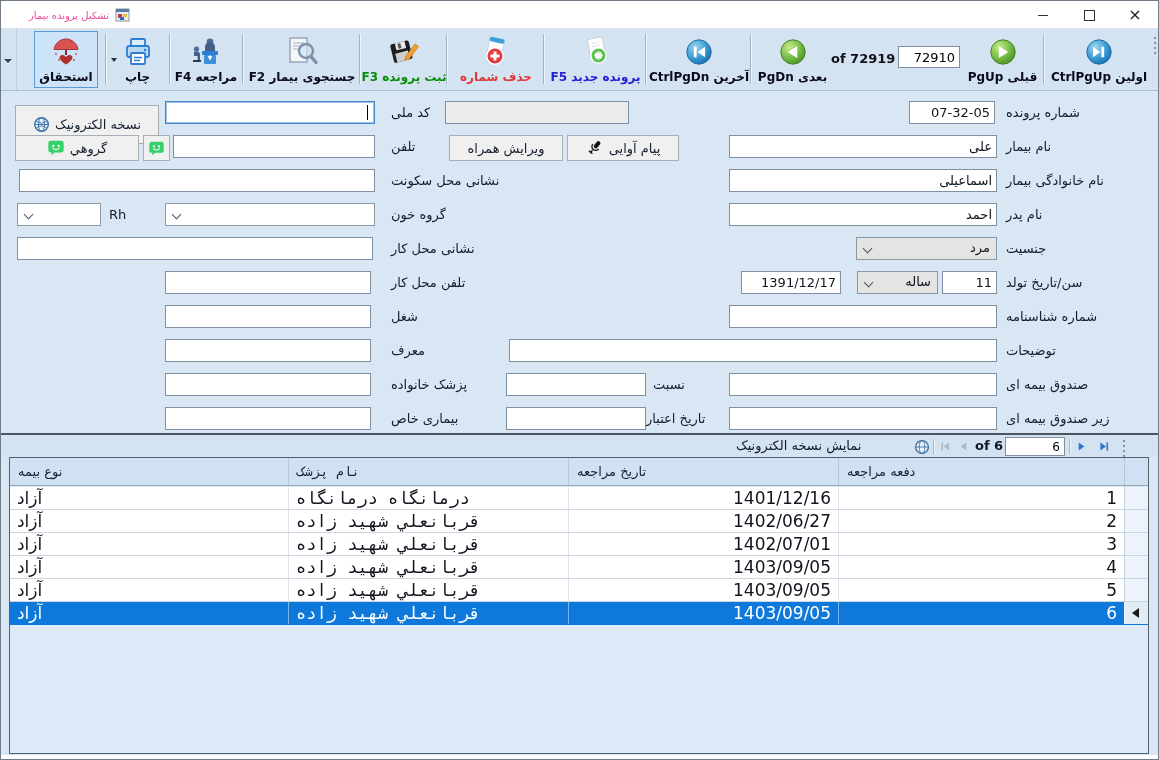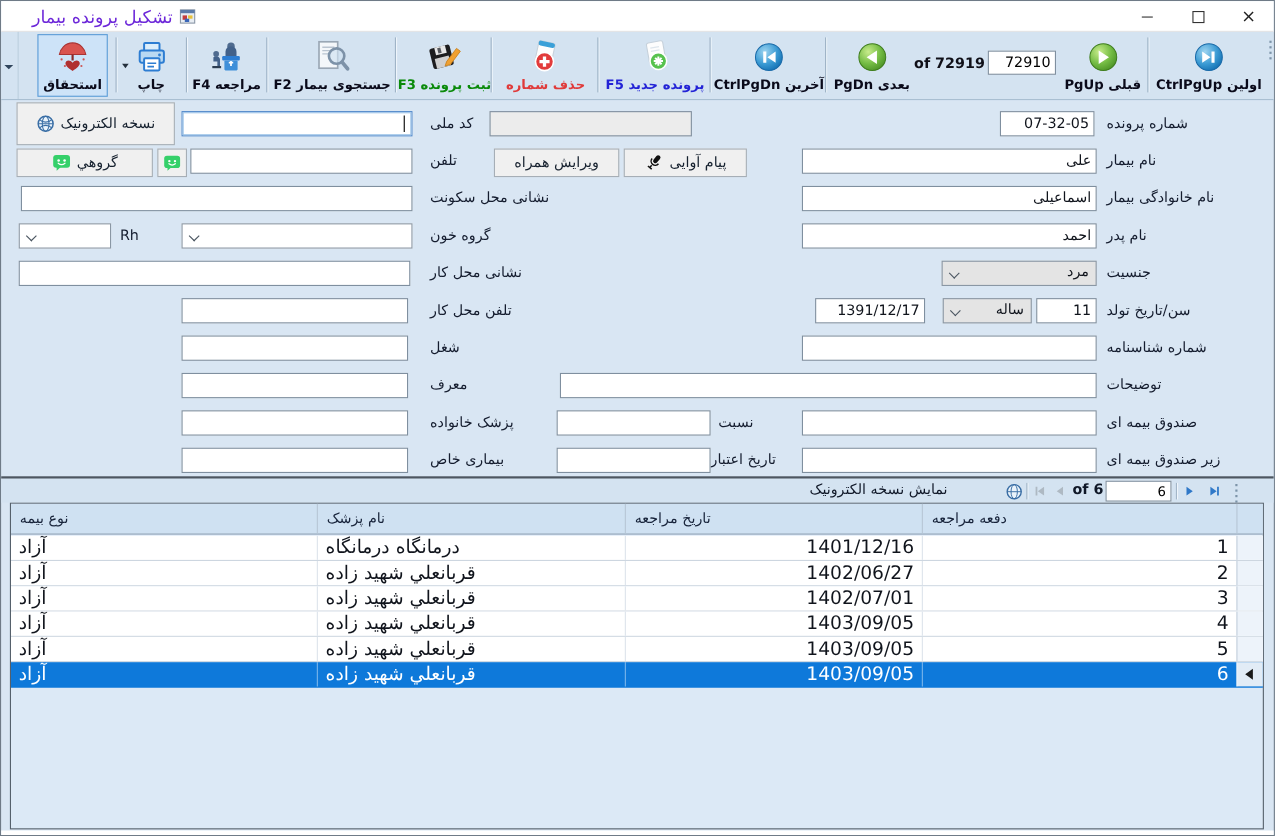--- a/index.html
+++ b/index.html
@@ -1,21 +1,21 @@
 <!DOCTYPE html>
 <html lang="fa"><head>
 <meta charset="utf-8">
 <style>
   html,body{margin:0;padding:0;}
   body{font-family:"DejaVu Sans",sans-serif;background:#bcc8d4;}
   .window{position:relative;width:1159px;height:760px;background:#d9e6f3;border:1px solid #6f7b87;box-sizing:border-box;overflow:hidden;}
   
   .titlebar{position:absolute;left:0;top:0;width:100%;height:28px;background:#ffffff;border-bottom:1px solid #e3e3e3;box-sizing:border-box;}
   .titlegroup{position:absolute;left:28px;top:0;height:28px;display:inline-flex;direction:rtl;align-items:center;gap:6px;}
-  .title{font-size:16px;color:#6d28d9;white-space:nowrap;direction:rtl;}
+  .title{font-size:10px;color:#ec4899;white-space:nowrap;direction:rtl;}
   .wbtns{position:absolute;right:0;top:0;height:28px;display:flex;}
   .wbtn{width:46px;height:28px;display:flex;align-items:center;justify-content:center;color:#222;font-size:14px;}
   .minbar{width:10px;height:1px;background:#333;}
   .maxbox{width:9px;height:9px;border:1px solid #333;}
   
   .toolbar{position:absolute;left:0;top:28px;width:100%;height:62px;background:#d4e3f1;border-bottom:1px solid #a9bfd2;box-sizing:border-box;}
   .tbtn{position:absolute;top:2px;height:57px;display:flex;flex-direction:column;align-items:center;justify-content:flex-end;padding:2px 4px 3px 4px;box-sizing:border-box;border:1px solid transparent;}
   .tbtn .ic{flex:1;display:flex;align-items:center;justify-content:center;}
   .tlabel{font-size:12px;font-weight:bold;color:#0a0a1a;white-space:nowrap;direction:rtl;line-height:14px;}
   .tbtn.checked{background:#cde3f8;border:1px solid #5b9bd5;}
@@ -56,21 +56,21 @@
   .grow{position:absolute;left:0;width:1138px;height:23px;display:flex;background:#fff;border-bottom:1px solid #cdd6e0;box-sizing:border-box;}
   .gc{height:100%;box-sizing:border-box;border-left:1px solid #dde4ec;display:flex;align-items:center;justify-content:flex-end;padding:0 7px;font-size:17px;color:#10141c;direction:rtl;white-space:nowrap;overflow:hidden;}
   .gc:first-child{border-left:none;}
   .gc.ltr{direction:ltr;}
   .gc.hdrcell{background:#edf3fa;border-left:1px solid #c3cfdb;}
   .grow.sel{background:#0e79da;border-bottom:1px solid #0e79da;}
   .grow.sel .gc{color:#fff;border-left-color:rgba(255,255,255,.45);}
   .grow.sel .gc.hdrcell{background:#e2ecf6;}
   .tri-left{width:0;height:0;border-top:5px solid transparent;border-bottom:5px solid transparent;border-right:7px solid #1a1a1a;}
   .bottomstrip{position:absolute;left:0;top:754px;width:100%;height:6px;background:#fff;}
-  .w-ins{width:278px;} .w-doc{width:280px;} .w-date{width:270px;} .w-no{width:286px;} .w-hdr{width:24px;}
+  .w-ins{width:278px;} .w-doc{width:280px;font-family:Liberation Mono, monospace;} .w-date{width:270px;} .w-no{width:286px;} .w-hdr{width:24px;}
 </style>
 </head>
 <body>
 
 <svg width="0" height="0" style="position:absolute">
   <defs>
     <radialGradient id="gradBlue" cx="35%" cy="30%" r="75%">
       <stop offset="0%" stop-color="#9ed4f0"></stop>
         <stop offset="60%" stop-color="#3b9bd4"></stop>
         <stop offset="100%" stop-color="#1572b4"></stop>
@@ -318,21 +318,21 @@
 
   <span class="lbl" style="left:1005px;top:410px;">زیر صندوق بیمه ای</span>
   <input class="tb" style="left: 728px; top: 406px; width: 268px;">
   <span class="lbl" style="left:645px;top:410px;">تاریخ اعتبار</span>
   <input class="tb" style="left: 505px; top: 406px; width: 140px;">
 
   <span class="lbl" style="left:390px;top:104px;">کد ملی</span>
   <input class="tb focus" style="left: 164px; top: 100px; width: 210px;">
   <div class="caret" style="left:366px;top:104px;"></div>
   <input class="tb ro" style="left: 444px; top: 100px; width: 184px;" readonly="">
-  <div class="btn" style="left:14px;top:92px;width:144px;height:39px;">
+  <div class="btn" style="left:14px;top:104px;width:144px;height:39px;">
     <span>نسخه الکترونیک</span>
     <span style="display:flex;">
       <svg width="17" height="17" viewBox="0 0 20 20">
           <circle cx="10" cy="10" r="8" fill="#eaf3fb" stroke="#3a6ea5" stroke-width="1.6"></circle>
           <ellipse cx="10" cy="10" rx="3.6" ry="8" fill="none" stroke="#3a6ea5" stroke-width="1.1"></ellipse>
           <line x1="2" y1="10" x2="18" y2="10" stroke="#3a6ea5" stroke-width="1.1"></line>
           <path d="M3.5 5.5 a9 9 0 0 0 13 0 M3.5 14.5 a9 9 0 0 1 13 0" fill="none" stroke="#3a6ea5" stroke-width="1.1"></path>
         </svg>
     </span>
   </div>

